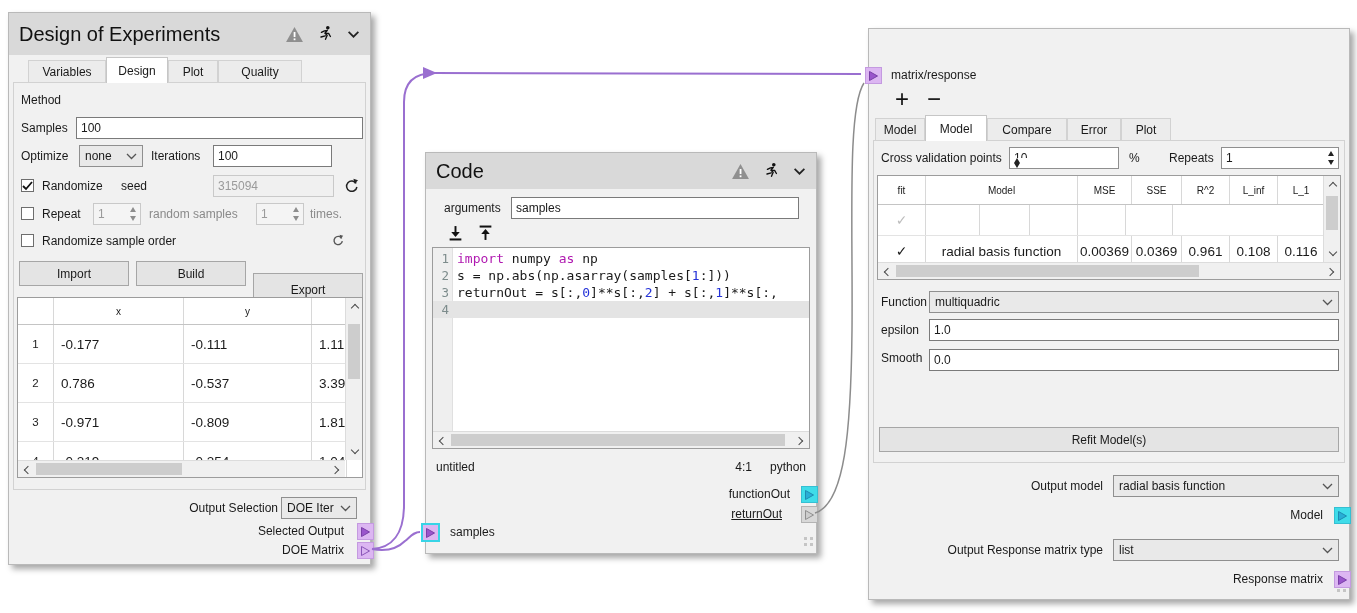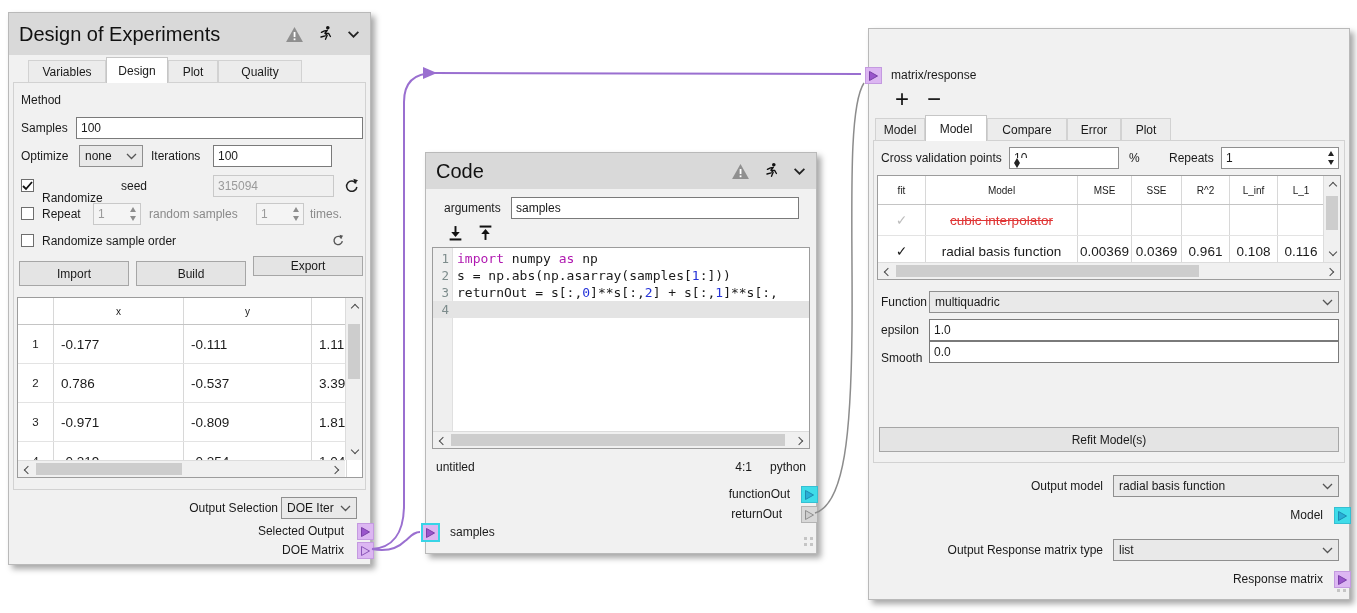--- a/index.html
+++ b/index.html
@@ -132,21 +132,21 @@
         </svg>
     </span>
     <span class="lbl" style="left:142px;top:132px;">Iterations</span>
     <span class="txt" style="left:204px;top:132px;width:119px;">100</span>
 
     <span class="cb" style="left:12px;top:166px;">
       <svg width="11" height="10" viewBox="0 0 11 10">
           <path d="M1 5 L4 8 L10 1" stroke="#111" stroke-width="1.8" fill="none"></path>
         </svg>
     </span>
-    <span class="lbl" style="left:33px;top:162px;margin-top:12px;">Randomize</span>
+    <span class="lbl" style="left:33px;top:162px;">Randomize</span>
     <span class="lbl" style="left:112px;top:162px;">seed</span>
     <span class="txt disabled" style="left:204px;top:162px;width:121px;">315094</span>
     <span class="ticon" style="position:absolute;right:11px;top:165px;">
       <svg width="15" height="15" viewBox="0 0 15 15">
           <path d="M12.2 5.4 A5.2 5.2 0 1 0 12.9 9" fill="none" stroke="#222" stroke-width="1.5"></path>
           <polygon points="9.4,0.8 14,2.2 10.7,5.8" fill="#222"></polygon>
         </svg>
     </span>
 
     <span class="cb" style="left:12px;top:194px;"></span>
@@ -172,21 +172,21 @@
     <span class="lbl" style="left:33px;top:217px;">Randomize sample order</span>
     <span class="ticon" style="position:absolute;right:26px;top:221px;">
       <svg width="12" height="12" viewBox="0 0 15 15">
           <path d="M12.2 5.4 A5.2 5.2 0 1 0 12.9 9" fill="none" stroke="#555" stroke-width="1.7"></path>
           <polygon points="9.4,0.8 14,2.2 10.7,5.8" fill="#555"></polygon>
         </svg>
     </span>
 
     <span class="btn" style="left:10px;top:248px;width:110px;height:25px;">Import</span>
     <span class="btn" style="left:127px;top:248px;width:110px;height:25px;">Build</span>
-    <span class="btn" style="left:244px;top:243px;width:110px;height:20px;">Export</span>
+    <span class="btn" style="left:244px;top:260px;width:110px;height:33px;">Export</span>
 
     <div class="table" style="left:8px;top:284px;width:346px;height:181px;">
       <div id="doe-table-head">
           <div class="trow head" style="height: 26px;">
             <div class="tcell hd" style="width: 36px;"></div>
             <div class="tcell hd" style="width: 130px;">x</div>
             <div class="tcell hd" style="width: 128px;">y</div>
             <div class="tcell hd" style="width: 35px;"></div>
           </div>
         </div>
@@ -329,21 +329,21 @@
     <span class="status" style="left:10px;top:306px;">untitled</span>
     <span class="status" style="right:64px;top:306px;">4:1</span>
     <span class="status" style="right:10px;top:306px;">python</span>
 
     <span class="rlbl" style="right:26px;top:333px;">functionOut</span>
     <span class="port pc" style="right:-2px;top:333px;">
       <svg width="11" height="12" viewBox="0 0 11 12">
           <path class="tri-pc" d="M1.5 1.5 L9.5 6 L1.5 10.5 Z"></path>
         </svg>
     </span>
-    <span class="rlbl" style="right:34px;top:353px;">returnOut</span>
+    <span class="rlbl" style="right:34px;top:353px;text-decoration:underline;">returnOut</span>
     <span class="port pg" style="right:-2px;top:353px;">
       <svg width="11" height="12" viewBox="0 0 11 12">
           <path class="tri-pg" d="M1.5 1.5 L9.5 6 L1.5 10.5 Z"></path>
         </svg>
     </span>
 
     <span class="port psel" style="left:-5px;top:370px;">
       <svg width="11" height="12" viewBox="0 0 11 12">
           <path class="tri-pl" d="M1.5 1.5 L9.5 6 L1.5 10.5 Z"></path>
         </svg>
@@ -409,23 +409,20 @@
             <div class="tcell hd" style="width: 48px;">R^2</div>
             <div class="tcell hd" style="width: 48px;">L_inf</div>
             <div class="tcell hd" style="width: 47px;">L_1</div>
           </div>
         </div>
       <div id="rs-table-rows">
           <div class="trow" style="height: 30px;">
             <div class="tcell center" style="width: 48px;">
               <span class="check dis">✓</span>
             </div>
-            <div class="tcell center" style="width: 152px;">
-              <span class="strike">cubic interpolator</span>
-            </div>
             <div class="tcell center" style="width: 54px;">
               <span></span>
             </div>
             <div class="tcell center" style="width: 50px;">
               <span></span>
             </div>
             <div class="tcell center" style="width: 48px;">
               <span></span>
             </div>
             <div class="tcell center" style="width: 48px;">
@@ -482,21 +479,21 @@
     <span class="lbl" style="left:12px;top:262px;">Function</span>
     <span class="dd" style="left:60px;top:262px;width:410px;">
       <span class="ddtext">multiquadric</span>
       <svg width="11" height="7" viewBox="0 0 11 7">
           <path d="M1 1 L5.5 5.5 L10 1" stroke="#555" stroke-width="1.3" fill="none"></path>
         </svg>
     </span>
     <span class="lbl" style="left:12px;top:290px;">epsilon</span>
     <span class="txt" style="left:60px;top:290px;width:410px;">1.0</span>
     <span class="lbl" style="left:12px;top:318px;">Smooth</span>
-    <span class="txt" style="left:60px;top:312px;width:410px;">0.0</span>
+    <span class="txt" style="left:60px;top:320px;width:410px;">0.0</span>
 
     <span class="btn" style="left:10px;top:398px;width:460px;height:25px;">Refit Model(s)</span>
 
     <span class="lbl" style="right:246px;top:446px;">Output model</span>
     <span class="dd" style="left:244px;top:446px;width:226px;">
       <span class="ddtext">radial basis function</span>
       <svg width="11" height="7" viewBox="0 0 11 7">
           <path d="M1 1 L5.5 5.5 L10 1" stroke="#555" stroke-width="1.3" fill="none"></path>
         </svg>
     </span>

